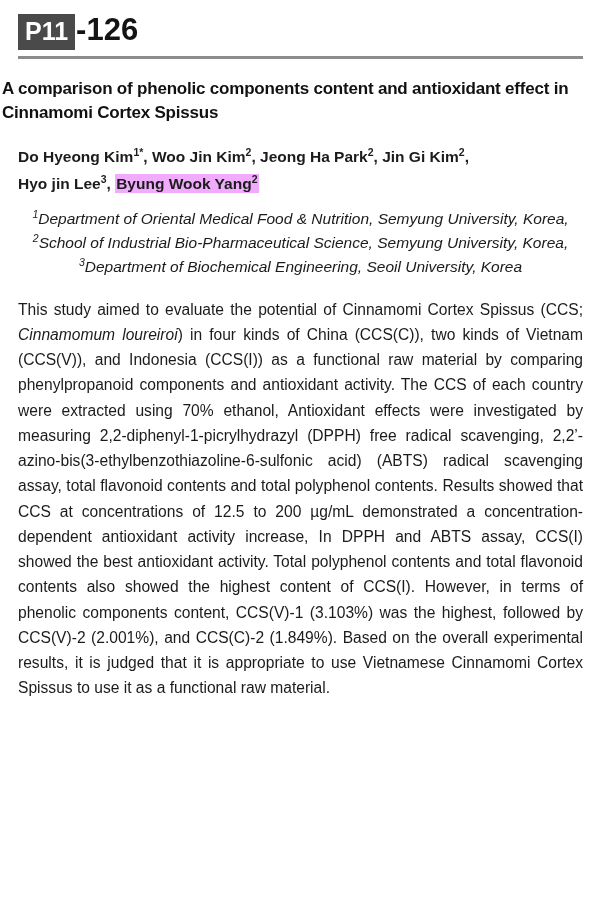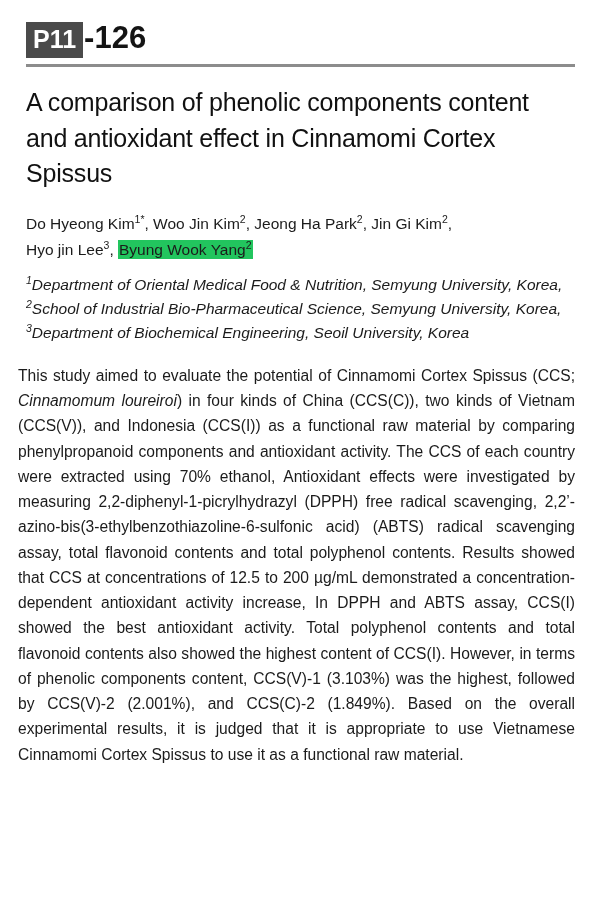--- a/index.html
+++ b/index.html
@@ -11,21 +11,21 @@
     width: 601px;
     height: 920px;
     font-family: "Liberation Sans", sans-serif;
     color: #1b1b1b;
     overflow: hidden;
   }
   .page {
     position: relative;
     width: 601px;
     height: 920px;
-    padding: 8px;
+    padding: 0;
     box-sizing: border-box;
   }
 
   
   .id-row {
     display: flex;
     align-items: flex-end;
     padding: 14px 18px 0 18px;
   }
   .id-badge {
@@ -46,63 +46,65 @@
     margin-left: 1px;
   }
   .rule {
     margin: 6px 18px 0 18px;
     height: 3px;
     background: #8c8c8c;
   }
 
   
   .title {
-    margin: 18px 18px 0 18px;
-    font-size: 25px;
-    font-weight: normal;
+    margin: 18px 18px 0 2px;
+    font-size: 17px;
+    font-weight: bold;
     line-height: 1.42;
     color: #111111;
     letter-spacing: -0.2px;
   }
 
   
   .authors {
     margin: 19px 18px 0 18px;
     font-size: 15.5px;
     line-height: 1.72;
     color: #1b1b1b;
+    font-weight: bold;
   }
   .authors sup {
     font-size: 10.5px;
     vertical-align: super;
     line-height: 0;
   }
   .hl {
-    background: #22c55e;
+    background: #f0abfc;
     padding: 1px 1px;
   }
 
   
   .affil {
     margin: 9px 18px 0 18px;
     font-size: 15.5px;
     font-style: italic;
     line-height: 1.55;
     color: #1b1b1b;
+    text-align: center;
   }
   .affil sup {
     font-size: 10.5px;
     vertical-align: super;
     line-height: 0;
     font-style: italic;
   }
 
   
   .abstract {
-    margin: 18px 18px 0 10px;
+    margin: 18px 18px 0 18px;
     font-size: 15.6px;
     line-height: 1.62;
     text-align: justify;
     text-justify: inter-word;
     color: #1b1b1b;
   }
   .abstract i { font-style: italic; }
 </style>
 </head>
 <body>

